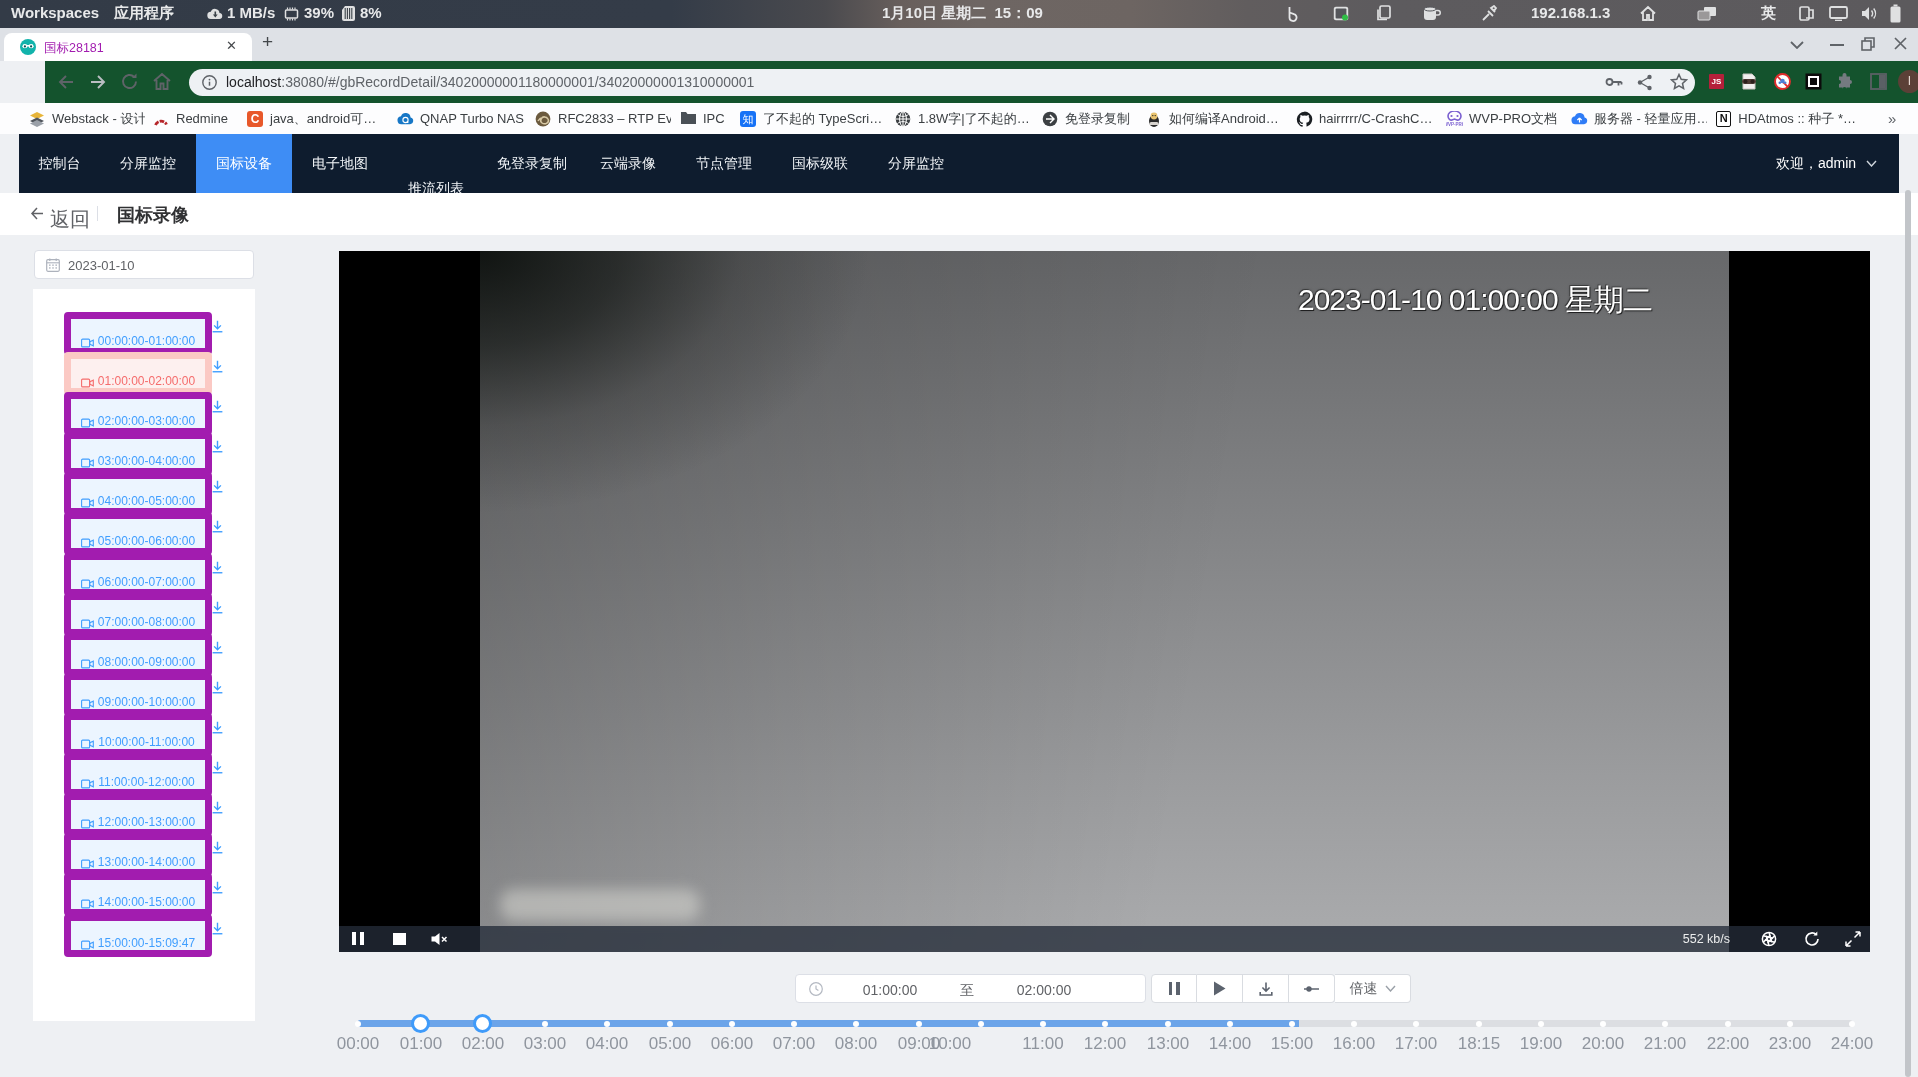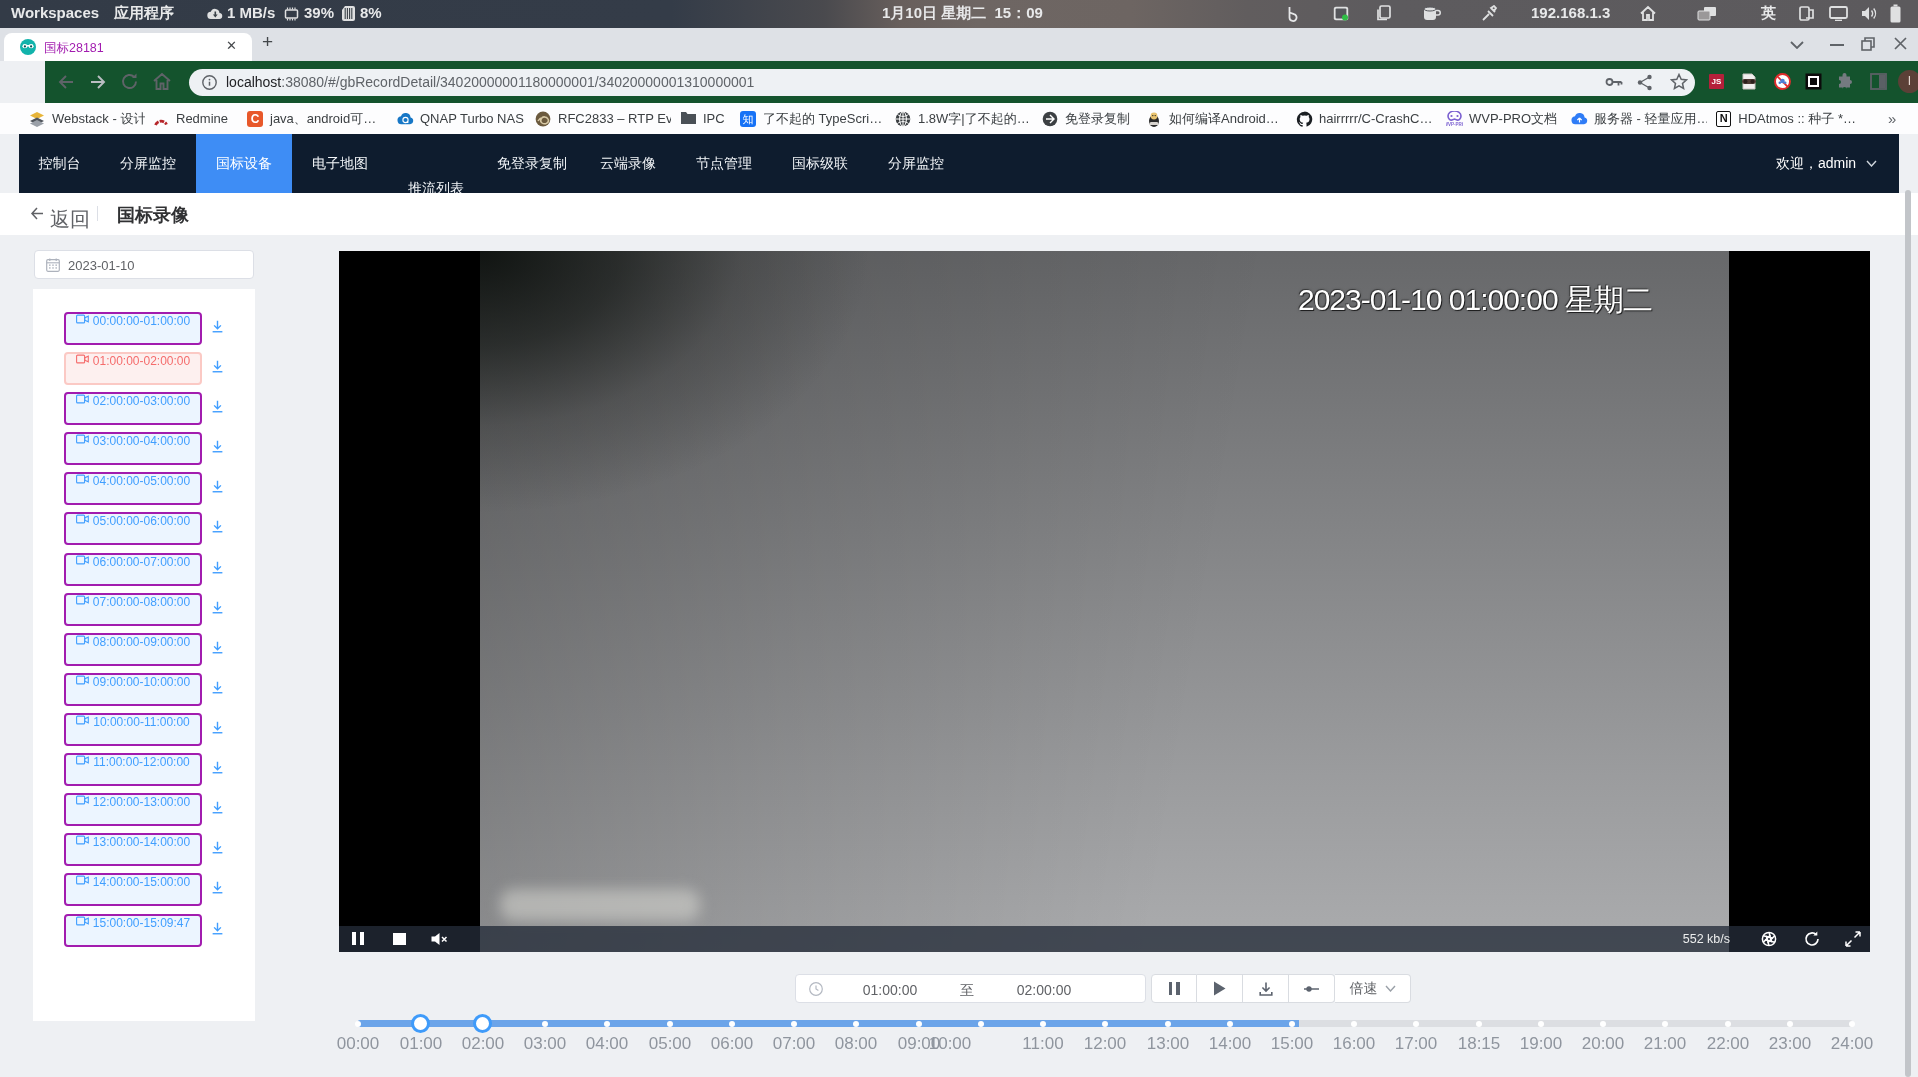--- a/index.html
+++ b/index.html
@@ -23,21 +23,21 @@
 
 #navbar{position:absolute;left:19px;top:134px;width:1880px;height:59px;background:#0e1c2e;}
 .nav{position:absolute;top:0;height:59px;line-height:59px;text-align:center;color:#f2f5f8;font-size:14px;}
 .nav.act{background:#3e8df5;color:#fff;}
 #welcome{position:absolute;right:22px;top:0;height:59px;line-height:59px;color:#fff;font-size:14px;}
 
 #subheader{position:absolute;left:0;top:193px;width:1918px;height:42px;background:#fff;}
 
 #dateinput{position:absolute;left:34px;top:250px;width:218px;height:27px;background:#fff;border:1px solid #dcdfe6;border-radius:4px;}
 #panel{position:absolute;left:33px;top:289px;width:222px;height:732px;background:#fff;}
-.trow{position:absolute;left:64px;width:134px;height:29px;border:2px solid #a21caf;background:#ecf5ff;border-radius:4px;color:#409eff;font-size:12px;display:flex;align-items:flex-start;justify-content:center;}
+.trow{position:absolute;left:64px;width:134px;height:29px;border:7px solid #a21caf;background:#ecf5ff;border-radius:4px;color:#409eff;font-size:12px;display:flex;align-items:flex-end;justify-content:center;}
 .trow.red{background:#fdf0ef;border-color:#fbc9c4;color:#f56c6c;}
 .dl{position:absolute;left:205px;width:24px;height:29px;display:flex;align-items:center;justify-content:center;}
 
 #video{position:absolute;left:339px;top:251px;width:1531px;height:701px;background:#000;}
 #vcontent{position:absolute;left:141px;top:0;width:1249px;height:701px;
 background:
  radial-gradient(40% 48% at 0% 0%,rgba(8,12,9,0.88) 0%,rgba(12,16,13,0.6) 28%,rgba(28,30,28,0.24) 52%,rgba(40,42,40,0) 78%),
  linear-gradient(100deg,rgba(0,0,0,0.22) 0%,rgba(0,0,0,0.10) 28%,rgba(0,0,0,0) 58%),
  linear-gradient(to bottom,#67686a 0%,#838486 40%,#9b9c9e 75%,#abacae 100%);}
 #tstamp{position:absolute;left:1298px;top:280px;color:#fff;font-size:30px;letter-spacing:-1px;text-shadow:1px 1px 0 rgba(0,0,0,0.65),-1px -1px 0 rgba(0,0,0,0.35),0 0 3px rgba(0,0,0,0.5);}

